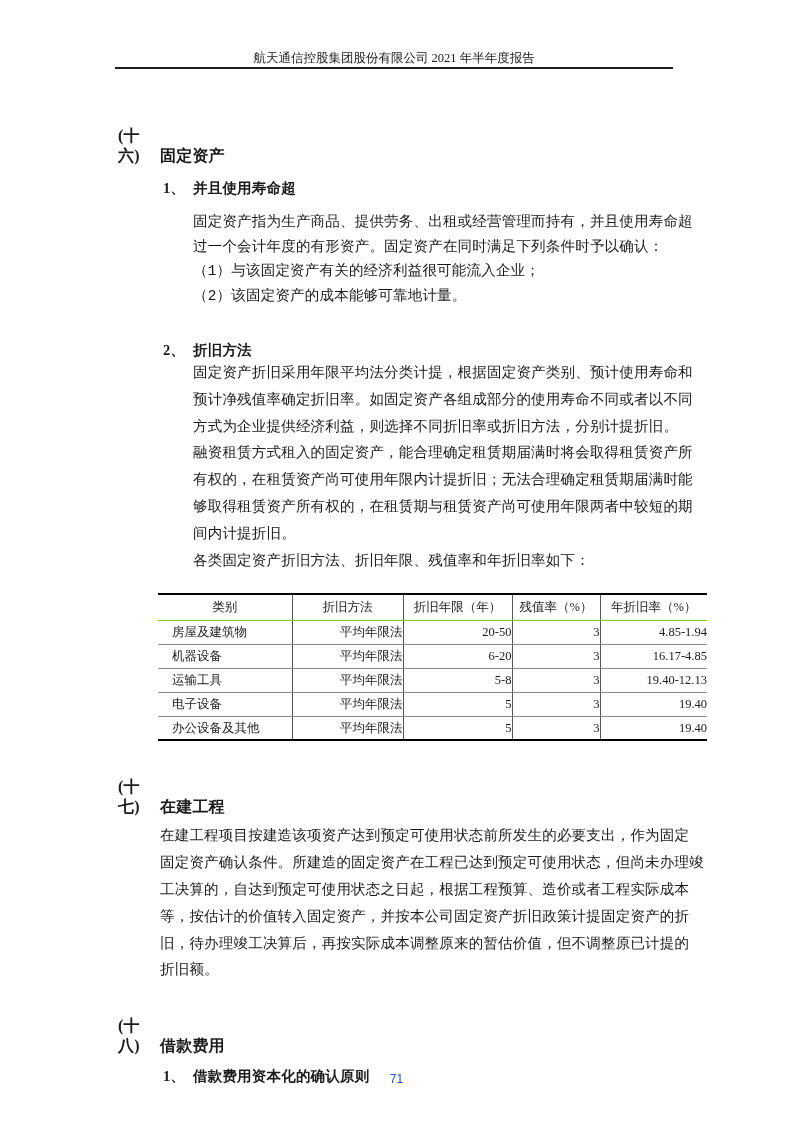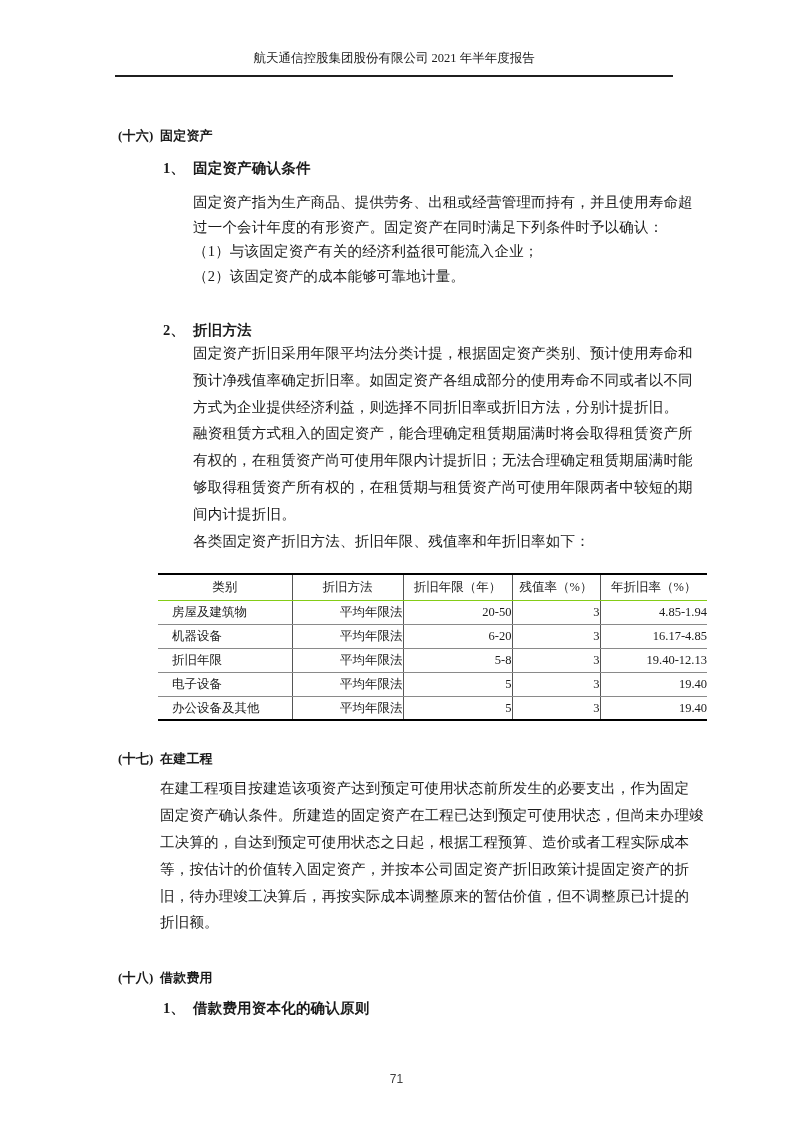--- a/index.html
+++ b/index.html
@@ -11,55 +11,55 @@
     overflow: hidden;
     position: relative;
   }
   .doc-header {
     position: absolute;
     left: 115px; top: 50px;
     width: 558px;
     text-align: center;
     font-size: 12.5px;
     line-height: 17px;
-    padding-bottom: 8px;
+    padding-bottom: 0;
     border-bottom: 2px solid #1f1f1f;
   }
   .content {
     position: absolute;
     left: 118px; top: 74px;
     width: 600px;
   }
   .sec-head {
     font-weight: bold;
-    font-size: 13px;
+    font-size: 16px;
     line-height: 20px;
     letter-spacing: 0.2px;
   }
   .sec-num { display: inline-block; width: 42px; }
   .sub-head {
     font-weight: bold;
     font-size: 14.5px;
     line-height: 20px;
     letter-spacing: 0.2px;
   }
   .sub-num { display: inline-block; margin-left: 45px; width: 30px; }
   .para { font-size: 14.5px; letter-spacing: 0.2px; }
-  .para .line { white-space: nowrap; }
+  .para .line { white-space: nowrap; font-family: Liberation Mono, monospace; }
   .para-l2 { margin-left: 75px; }
   .para-l1 { margin-left: 42px; }
   .lh-24 .line { line-height: 24.5px; }
   .lh-27 .line { line-height: 26.8px; }
   .mt-head16  { margin-top: 52px; }
   .mt-sub1    { margin-top: 12px; }
   .mt-para1   { margin-top: 12px; }
   .mt-sub2    { margin-top: 32px; }
   .mt-para2   { margin-top: 0; }
   .mt-table   { margin-top: 19px; }
-  .mt-head17  { margin-top: 28px; }
+  .mt-head17  { margin-top: 36px; }
   .mt-para17  { margin-top: 6px; }
   .mt-head18  { margin-top: 32px; }
   .mt-sub18   { margin-top: 10px; }
   table.dep-table {
     margin-left: 40px;
     width: 549px;
     border-collapse: collapse;
     border-top: 2.5px solid #000;
     border-bottom: 2.5px solid #000;
     font-size: 12.5px;
@@ -89,36 +89,36 @@
     text-align: left;
     padding-left: 14px;
   }
   .page-footer {
     position: absolute;
     left: 0; top: 1072px;
     width: 793px;
     text-align: center;
     font-family: "Liberation Sans", "DejaVu Sans", sans-serif;
     font-size: 12px;
-    color: #404040;
+    color: #1d4ed8;
   }
 </style>
 </head>
 <body>
 
 <div class="doc-header">航天通信控股集团股份有限公司 2021 年半年度报告</div>
 
 <div class="content">
 
   <div class="sec-head mt-head16">
     <span class="sec-num">(十六)</span><span>固定资产</span>
   </div>
 
   <div class="sub-head mt-sub1">
-    <span class="sub-num">1、</span><span>固定资产确认条件</span>
+    <span class="sub-num">1、</span><span>并且使用寿命超</span>
   </div>
 
   <div class="para para-l2 lh-24 mt-para1">
     <div class="line">固定资产指为生产商品、提供劳务、出租或经营管理而持有，并且使用寿命超</div>
     <div class="line">过一个会计年度的有形资产。固定资产在同时满足下列条件时予以确认：</div>
     <div class="line">（1）与该固定资产有关的经济利益很可能流入企业；</div>
     <div class="line">（2）该固定资产的成本能够可靠地计量。</div>
   </div>
 
   <div class="sub-head mt-sub2">
@@ -160,21 +160,21 @@
       <td>4.85-1.94</td>
     </tr>
     <tr>
       <td>机器设备</td>
       <td>平均年限法</td>
       <td>6-20</td>
       <td>3</td>
       <td>16.17-4.85</td>
     </tr>
     <tr>
-      <td>折旧年限</td>
+      <td>运输工具</td>
       <td>平均年限法</td>
       <td>5-8</td>
       <td>3</td>
       <td>19.40-12.13</td>
     </tr>
     <tr>
       <td>电子设备</td>
       <td>平均年限法</td>
       <td>5</td>
       <td>3</td>

